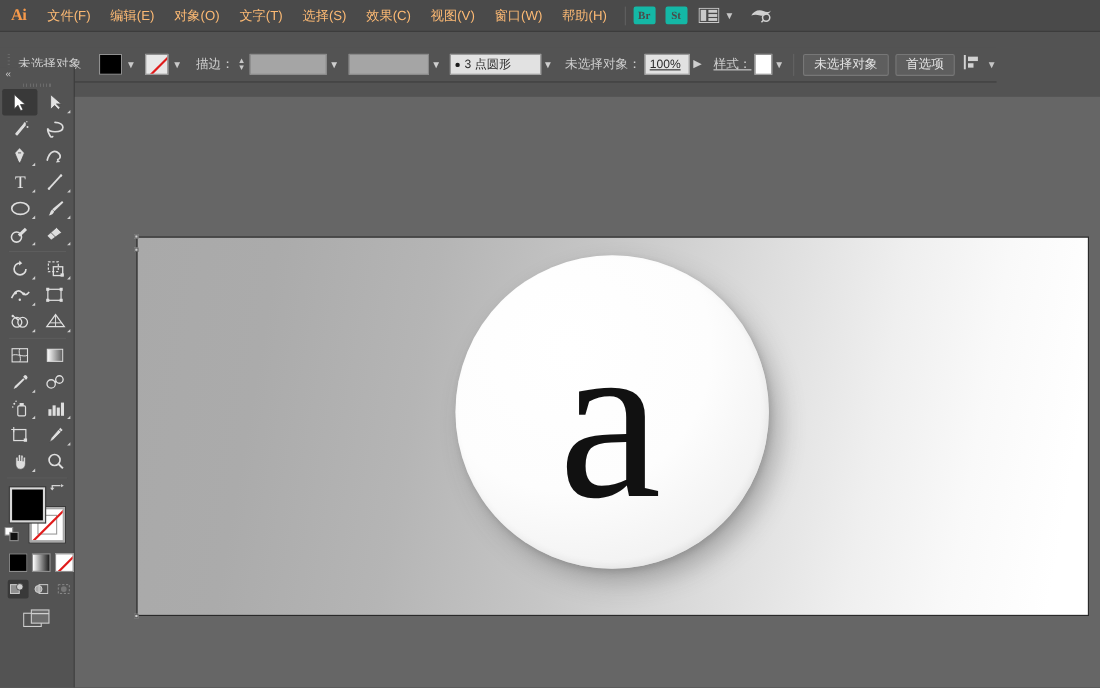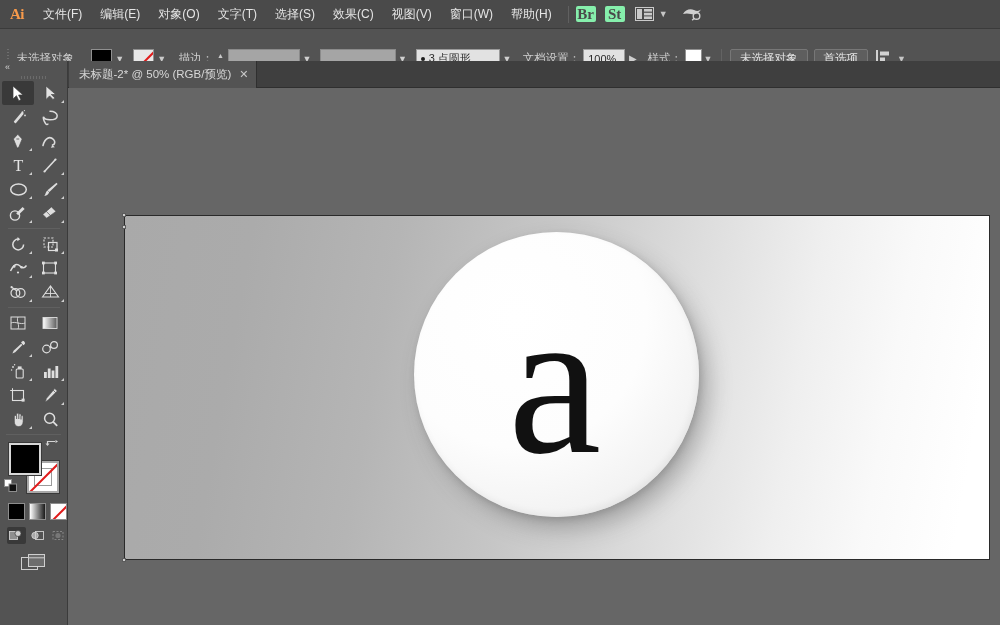--- a/index.html
+++ b/index.html
@@ -20,29 +20,29 @@
     border-bottom: 1px solid #3b3b3b;
   }
   .ai-logo {
     width: 34px; height: 29px;
     display: flex; align-items: center; justify-content: center;
     color: #f79a4b; font-weight: bold; font-size: 15px;
     font-family: "Liberation Serif", serif;
     letter-spacing: -0.5px;
   }
   .menu-item {
-    color: #e5e5e5; font-size: 12px;
+    color: #fdba74; font-size: 12px;
     padding: 0 9px; height: 29px; line-height: 29px;
     white-space: nowrap; cursor: default;
   }
   .mb-sep { width: 1px; height: 17px; background: #606060; margin: 0 7px; }
   .mb-appicon {
     width: 20px; height: 16px;
-    background: #86efac; color: #4a4a4a;
-    font-size: 15px; font-weight: bold;
+    background: #14b8a6; color: #4a4a4a;
+    font-size: 10px; font-weight: bold;
     display: flex; align-items: center; justify-content: center;
     border-radius: 2px; margin-right: 9px;
     font-family: "Liberation Serif", serif;
   }
   .mb-layout {
     width: 22px; height: 15px; margin-right: 3px;
     display: flex; align-items: center; justify-content: center;
   }
   .chev { color: #c6c6c6; font-size: 9px; }
   .mb-cloud { margin-left: 12px; width: 24px; height: 20px;
@@ -324,21 +324,21 @@
     <div class="drop-btn">▼</div>
 
     <div style="width:10px"></div>
 
     <div class="field field-brush light">
       <span class="dot"></span>
       <span>3 点圆形</span>
     </div>
     <div class="drop-btn">▼</div>
 
-    <span class="ob-label" style="margin-left:10px;">文档设置：</span>
+    <span class="ob-label" style="margin-left:10px;">未选择对象：</span>
 
     <div class="field field-op light" style="margin-left:3px;text-decoration:underline;">100%</div>
     <div class="arrow-btn">▶</div>
 
     <span class="ob-label" style="margin-left:9px;text-decoration:underline;">样式：</span>
 
     <div class="swatch-white" style="margin-left:3px;"></div>
     <div class="mini-drop">▼</div>
 
     <div class="ob-sep"></div>
@@ -352,26 +352,20 @@
         <svg width="16" height="15" viewBox="0 0 16 15">
           <rect x="0" y="1" width="2" height="13" fill="#d2d2d2"></rect>
           <rect x="4" y="2.5" width="9" height="4" fill="#d2d2d2"></rect>
           <rect x="4" y="8.5" width="5" height="4" fill="#d2d2d2"></rect>
         </svg>
       </span>
       <span class="chev" style="margin-left:5px;">▼</span>
     </div>
   </div>
 
-  <div class="tabbar">
-    <div class="doc-tab">
-      <span class="doc-tab-title">未标题-2* @ 50% (RGB/预览)</span>
-      <span class="doc-tab-close">✕</span>
-    </div>
-  </div>
 
   <div class="toolbar">
     <div class="tb-head">
       <span class="tb-collapse">«</span>
     </div>
     <div class="tb-grip">
         <i></i>
       </div>
 
     <div class="tool-grid">

